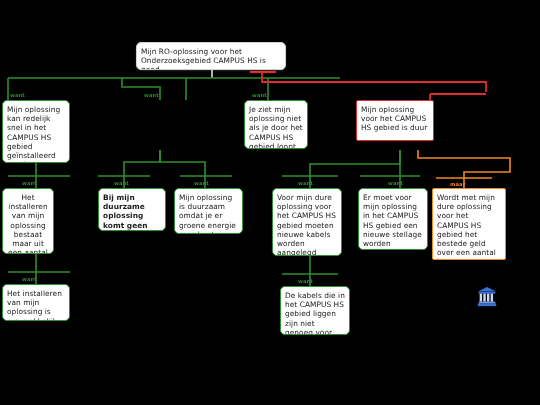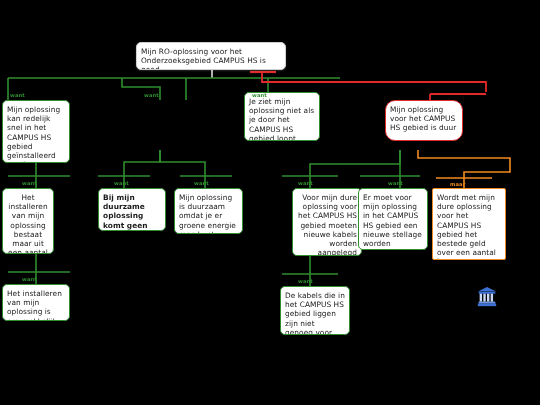--- a/index.html
+++ b/index.html
@@ -26,21 +26,21 @@
     letter-spacing:0.05px;
     word-wrap:break-word;
     overflow:hidden;
   }
   .node.root{
     border:1.2px solid #cfcfcf;
     border-radius:5px;
     background:#fff;
     box-shadow:0 1px 2px rgba(255,255,255,0.15);
   }
-  .node.con{border-color:#e22a2a;border-width:1.6px;border-radius:10px;margin-left:29px;}
+  .node.con{border-color:#e22a2a;border-width:1.6px;border-radius:2px;}
   .node.question{border-color:#f08a1e;border-width:1.6px;border-radius:2px;}
 
   .conn-label{
     position:absolute;
     font-size:5.2px;
     line-height:6px;
     font-weight:bold;
     letter-spacing:0.1px;
     white-space:nowrap;
   }
@@ -94,41 +94,41 @@
 
   <div class="node root" style="left:136px;top:42px;width:150px;height:28px;">
     <span>Mijn RO-oplossing voor het Onderzoeksgebied CAMPUS HS is goed</span>
   </div>
 
   <div class="node" style="left:2px;top:100px;width:68px;height:63px;">
     <span>Mijn oplossing kan redelijk snel in het CAMPUS HS gebied geïnstalleerd worden</span>
   </div>
 
 
-  <div class="node" style="left:244px;top:92px;width:76px;height:49px;">
+  <div class="node" style="left:244px;top:100px;width:64px;height:49px;">
     <span>Je ziet mijn oplossing niet als je door het CAMPUS HS gebied loopt</span>
   </div>
 
   <div class="node con" style="left:356px;top:100px;width:78px;height:41px;">
     <span>Mijn oplossing voor het CAMPUS HS gebied is duur</span>
   </div>
 
   <div class="node" style="left:2px;top:188px;width:52px;height:66px;text-align:center;">
     <span>Het installeren van mijn oplossing bestaat maar uit een aantal korte stappen</span>
   </div>
 
   <div class="node" style="left:98px;top:188px;width:68px;height:43px;font-weight:bold;">
     <span>Bij mijn duurzame oplossing komt geen CO2 vrij</span>
   </div>
 
   <div class="node" style="left:174px;top:188px;width:69px;height:46px;">
     <span>Mijn oplossing is duurzaam omdat je er groene energie mee kunt opwekken</span>
   </div>
 
-  <div class="node" style="left:292px;top:188px;width:70px;height:68px;text-align:right;">
+  <div class="node" style="left:272px;top:188px;width:70px;height:68px;">
     <span>Voor mijn dure oplossing voor het CAMPUS HS gebied moeten nieuwe kabels worden aangelegd</span>
   </div>
 
   <div class="node" style="left:358px;top:188px;width:70px;height:62px;">
     <span>Er moet voor mijn oplossing in het CAMPUS HS gebied een nieuwe stellage worden gebouwd</span>
   </div>
 
   <div class="node question" style="left:432px;top:188px;width:74px;height:72px;">
     <span>Wordt met mijn dure oplossing voor het CAMPUS HS gebied het bestede geld over een aantal jaar terugverdient</span>
   </div>

